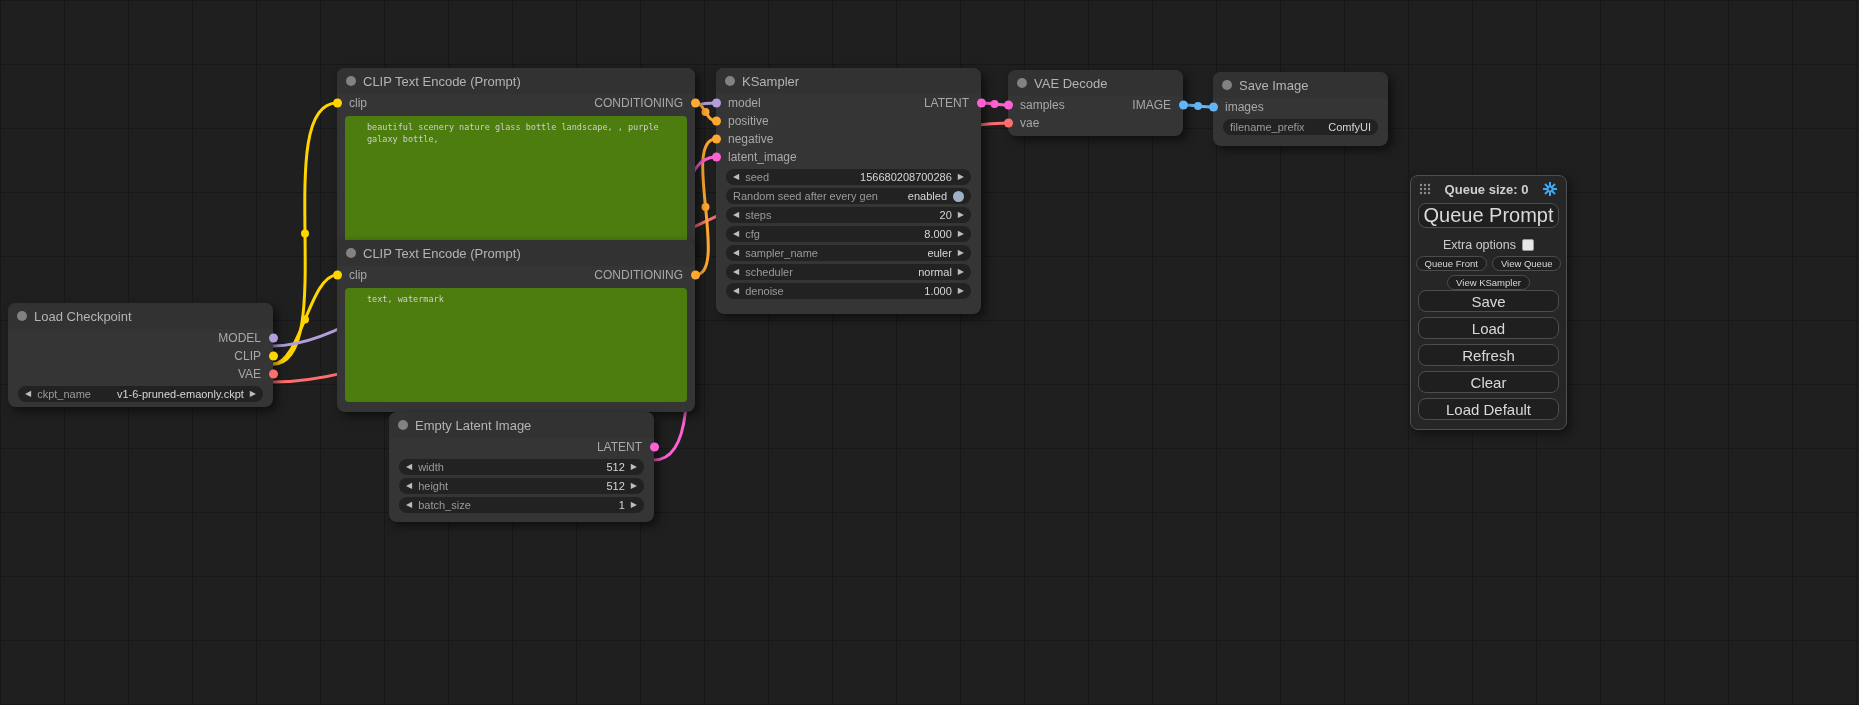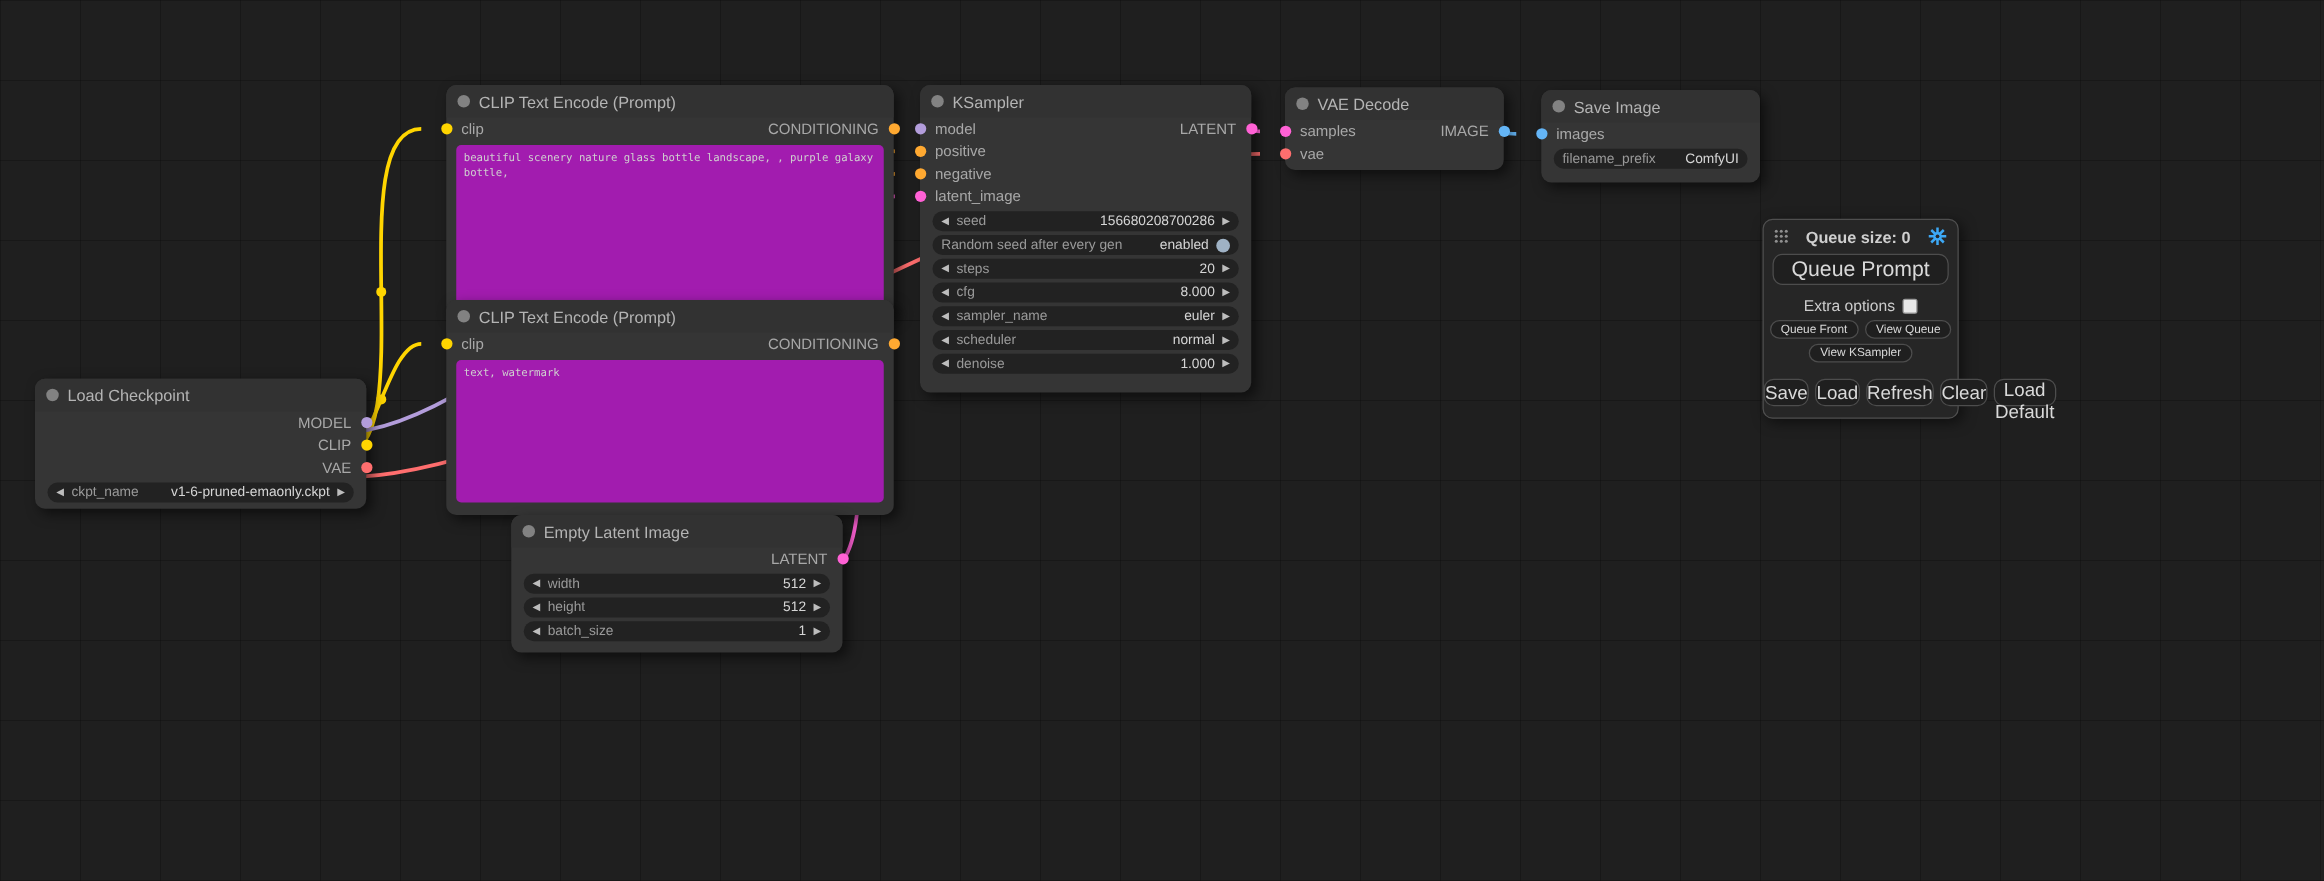--- a/index.html
+++ b/index.html
@@ -15,21 +15,20 @@
   }
 
   
   #wires { position:absolute; left:0; top:0; z-index:1; pointer-events:none; }
 
   
   .node {
     position:absolute; z-index:2;
     background:#353535; border-radius:8px;
     box-shadow:4px 4px 10px rgba(0,0,0,0.55);
-    margin-left:20px;
   }
   .node-title {
     display:flex; align-items:center; gap:7px;
     height:26px; padding:0 9px;
     background:#323232; border-radius:8px 8px 0 0;
     color:#b4b4b4; font-size:13px;
   }
   .status-dot { width:10px; height:10px; border-radius:50%; background:#828282; flex:none; }
   .slot-row {
     position:relative; display:flex; align-items:center;
@@ -50,22 +49,22 @@
     display:flex; align-items:center; gap:6px;
     height:16px; margin:3px 10px; padding:0 7px;
     background:#222; border-radius:9px;
     font-size:11px; color:#9a9a9a; white-space:nowrap;
   }
   .wvalue { margin-left:auto; color:#d6d6d6; }
   .warrow { font-size:8px; color:#bdbdbd; line-height:1; }
   .knob { width:11px; height:11px; border-radius:50%; flex:none; background:#9fb2c5; }
 
   .prompt-box {
-    margin:4px 8px; padding:5px 6px;
-    background:#a21caf; border-radius:4px;
+    margin:4px 8px; padding:5px 22px;
+    background:#4d7c0f; border-radius:4px;
     color:#cfcfcf;
     font-family:"DejaVu Sans Mono", monospace;
     font-size:8.5px; line-height:1.45;
     white-space:pre-wrap; word-break:break-word;
     overflow:hidden;
   }
 
   
   #queue-panel {
     position:absolute; left:1410px; top:175px; width:157px; z-index:3;
@@ -74,27 +73,27 @@
     box-shadow:3px 3px 10px rgba(0,0,0,0.5);
   }
   .qp-header { display:flex; align-items:center; padding:5px 8px 3px; color:#cfcfcf; font-size:13px;font-weight:bold; }
   .qp-size { flex:1; text-align:center; }
   .drag-handle, .gear { display:inline-flex; flex:none; }
   button {
     font-family:"Liberation Sans", sans-serif;
     background:#1f1f1f; border:1px solid #4d4d4d; color:#d9d9d9;
     border-radius:8px; cursor:pointer; display:block;
   }
-  .btn-xl { width:141px; height:25px; margin:3px auto 10px; font-size:17px; }
+  .btn-xl { width:141px; height:25px; margin:3px auto 10px; font-size:20px; }
   .btn-lg { width:141px; height:22px; font-size:15px; }
   .btn-sm { height:15px; font-size:9.5px; padding:0 8px; border-radius:8px; }
   .qp-extra { display:flex; justify-content:center; align-items:center; gap:6px; margin-top:7px; color:#cccccc; font-size:12.5px; }
   .checkbox { width:12px; height:12px; background:#e8e8e8; border:1px solid #9a9a9a; border-radius:2px; display:inline-block; }
   .qp-row { display:flex; justify-content:center; gap:5px; margin-top:4px; }
-  .qp-actions { display:flex; flex-direction:row; gap:5px; align-items:center; margin-top:13px; }
+  .qp-actions { display:flex; flex-direction:column; gap:5px; align-items:center; }
 </style>
 </head>
 <body>
 
 <svg id="wires" width="1859" height="705" viewBox="0 0 1859 705">
   <g fill="none" stroke-width="3">
     <path d="M273,364 C340,364 270,103 337,103" stroke="#ffd500"></path>
     <path d="M273,364 C300,364 310,275 337,275" stroke="#ffd500"></path>
     <path d="M273,346 C399,346 590,103 716,103" stroke="#b39ddb"></path>
     <path d="M273,382 C468,382 813,123 1008,123" stroke="#ff6e6e"></path>

